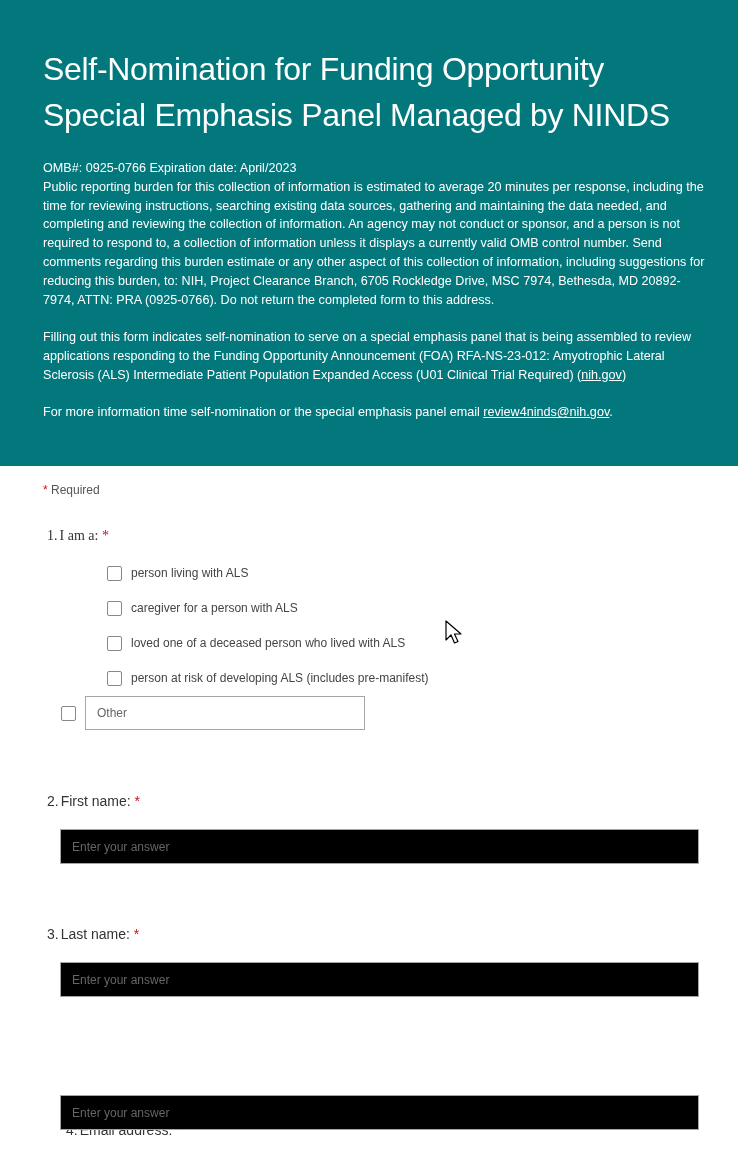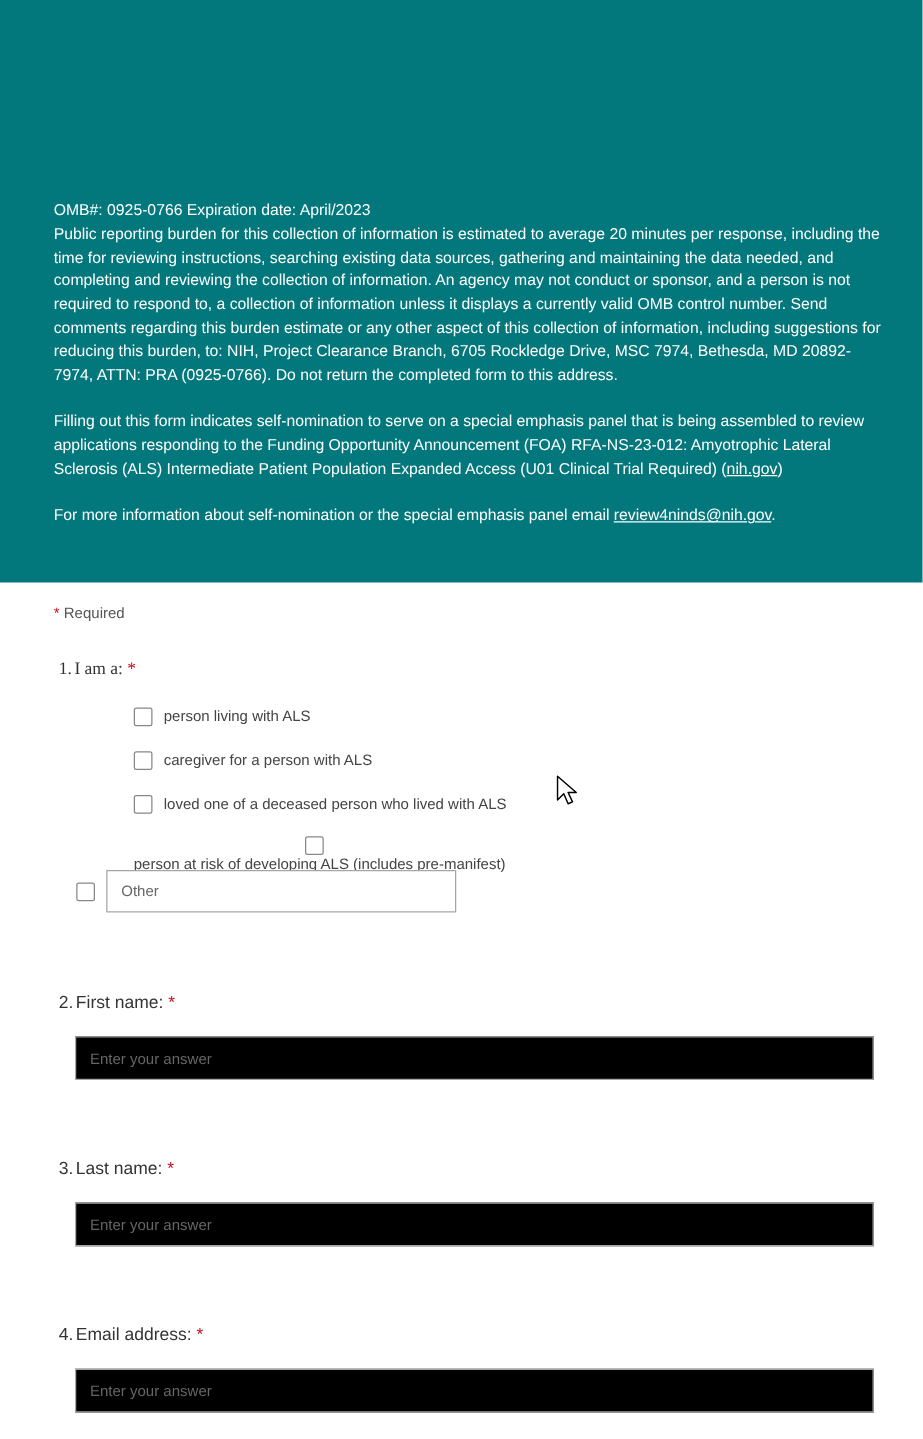--- a/index.html
+++ b/index.html
@@ -58,27 +58,31 @@
       font-size: 12px; color: #666; padding: 0 11px;
       font-family: "Liberation Sans", sans-serif;
     }
     input::placeholder { color: #666; }
     .cursor { position: absolute; left: 445px; top: 620px; width: 20px; height: 28px; }
   </style>
 </head>
 <body>
 
 <div class="header">
+  <h1 class="title">
+    <span>Self-Nomination for Funding Opportunity</span><br>
+    <span>Special Emphasis Panel Managed by NINDS</span>
+  </h1>
   <div class="desc">
     <p>OMB#: 0925-0766  Expiration date: April/2023</p>
     <p>Public reporting burden for this collection of information is estimated to average 20 minutes per response, including the time for reviewing instructions, searching existing data sources, gathering and maintaining the data needed, and completing and reviewing the collection of information. An agency may not conduct or sponsor, and a person is not required to respond to, a collection of information unless it displays a currently valid OMB control number. Send comments regarding this burden estimate or any other aspect of this collection of information, including suggestions for reducing this burden, to: NIH, Project Clearance Branch, 6705 Rockledge Drive, MSC 7974, Bethesda, MD 20892-7974, ATTN: PRA (0925-0766). Do not return the completed form to this address.</p>
     <div class="gap"></div>
     <p><span>Filling out this form indicates self-nomination to serve on a special emphasis panel that is being assembled to review applications responding to the Funding Opportunity Announcement (FOA) RFA-NS-23-012: Amyotrophic Lateral Sclerosis (ALS) Intermediate Patient Population Expanded Access (U01 Clinical Trial Required) (</span><a href="#">nih.gov</a><span>)</span></p>
     <div class="gap"></div>
-    <p><span>For more information about self-nomination or the special emphasis panel email </span><a href="#">review4ninds@nih.gov</a><span>.</span></p>
+    <p><span>For more information time self-nomination or the special emphasis panel email </span><a href="#">review4ninds@nih.gov</a><span>.</span></p>
   </div>
 </div>
 
 <div class="required-note">
   <span class="star">*</span>
   <span>Required</span>
 </div>
 
 <div class="question" style="top:528px;font-family:Liberation Serif, serif;">
   <span class="q-num">1.</span><span>I am a:</span>
@@ -90,40 +94,40 @@
   <span>person living with ALS</span>
 </label>
 <label class="option" style="top:599px;">
   <span class="checkbox"></span>
   <span>caregiver for a person with ALS</span>
 </label>
 <label class="option" style="top:634px;">
   <span class="checkbox"></span>
   <span>loved one of a deceased person who lived with ALS</span>
 </label>
-<label class="option" style="top:669px;flex-direction:column;">
+<label class="option" style="top:669px;">
   <span class="checkbox"></span>
   <span>person at risk of developing ALS (includes pre-manifest)</span>
 </label>
 <span class="checkbox other-cb"></span>
 <input class="other-input" type="text" placeholder="Other" style="">
 
 <div class="question" style="top:793px;">
   <span class="q-num">2.</span><span>First name:</span>
   <span class="star">*</span>
 </div>
 <input class="text-input" style="top: 829px;" type="text" placeholder="Enter your answer">
 
 <div class="question" style="top:926px;">
   <span class="q-num">3.</span><span>Last name:</span>
   <span class="star">*</span>
 </div>
 <input class="text-input" style="top: 962px;" type="text" placeholder="Enter your answer">
 
-<div class="question" style="top:1059px;">
+<div class="question" style="top:1122px;margin-left:19px;">
   <span class="q-num">4.</span><span>Email address:</span>
   <span class="star">*</span>
 </div>
 <input class="text-input" style="top: 1095px;" type="text" placeholder="Enter your answer">
 
 <svg class="cursor" viewBox="0 0 20 28">
   <path d="M1 1 L1 20 L6 15 L9.5 23 L13 21.5 L9.5 14 L16 14 Z" fill="#ffffff" stroke="#000000" stroke-width="1.2" stroke-linejoin="round"></path>
 </svg>
 
 </body></html>

